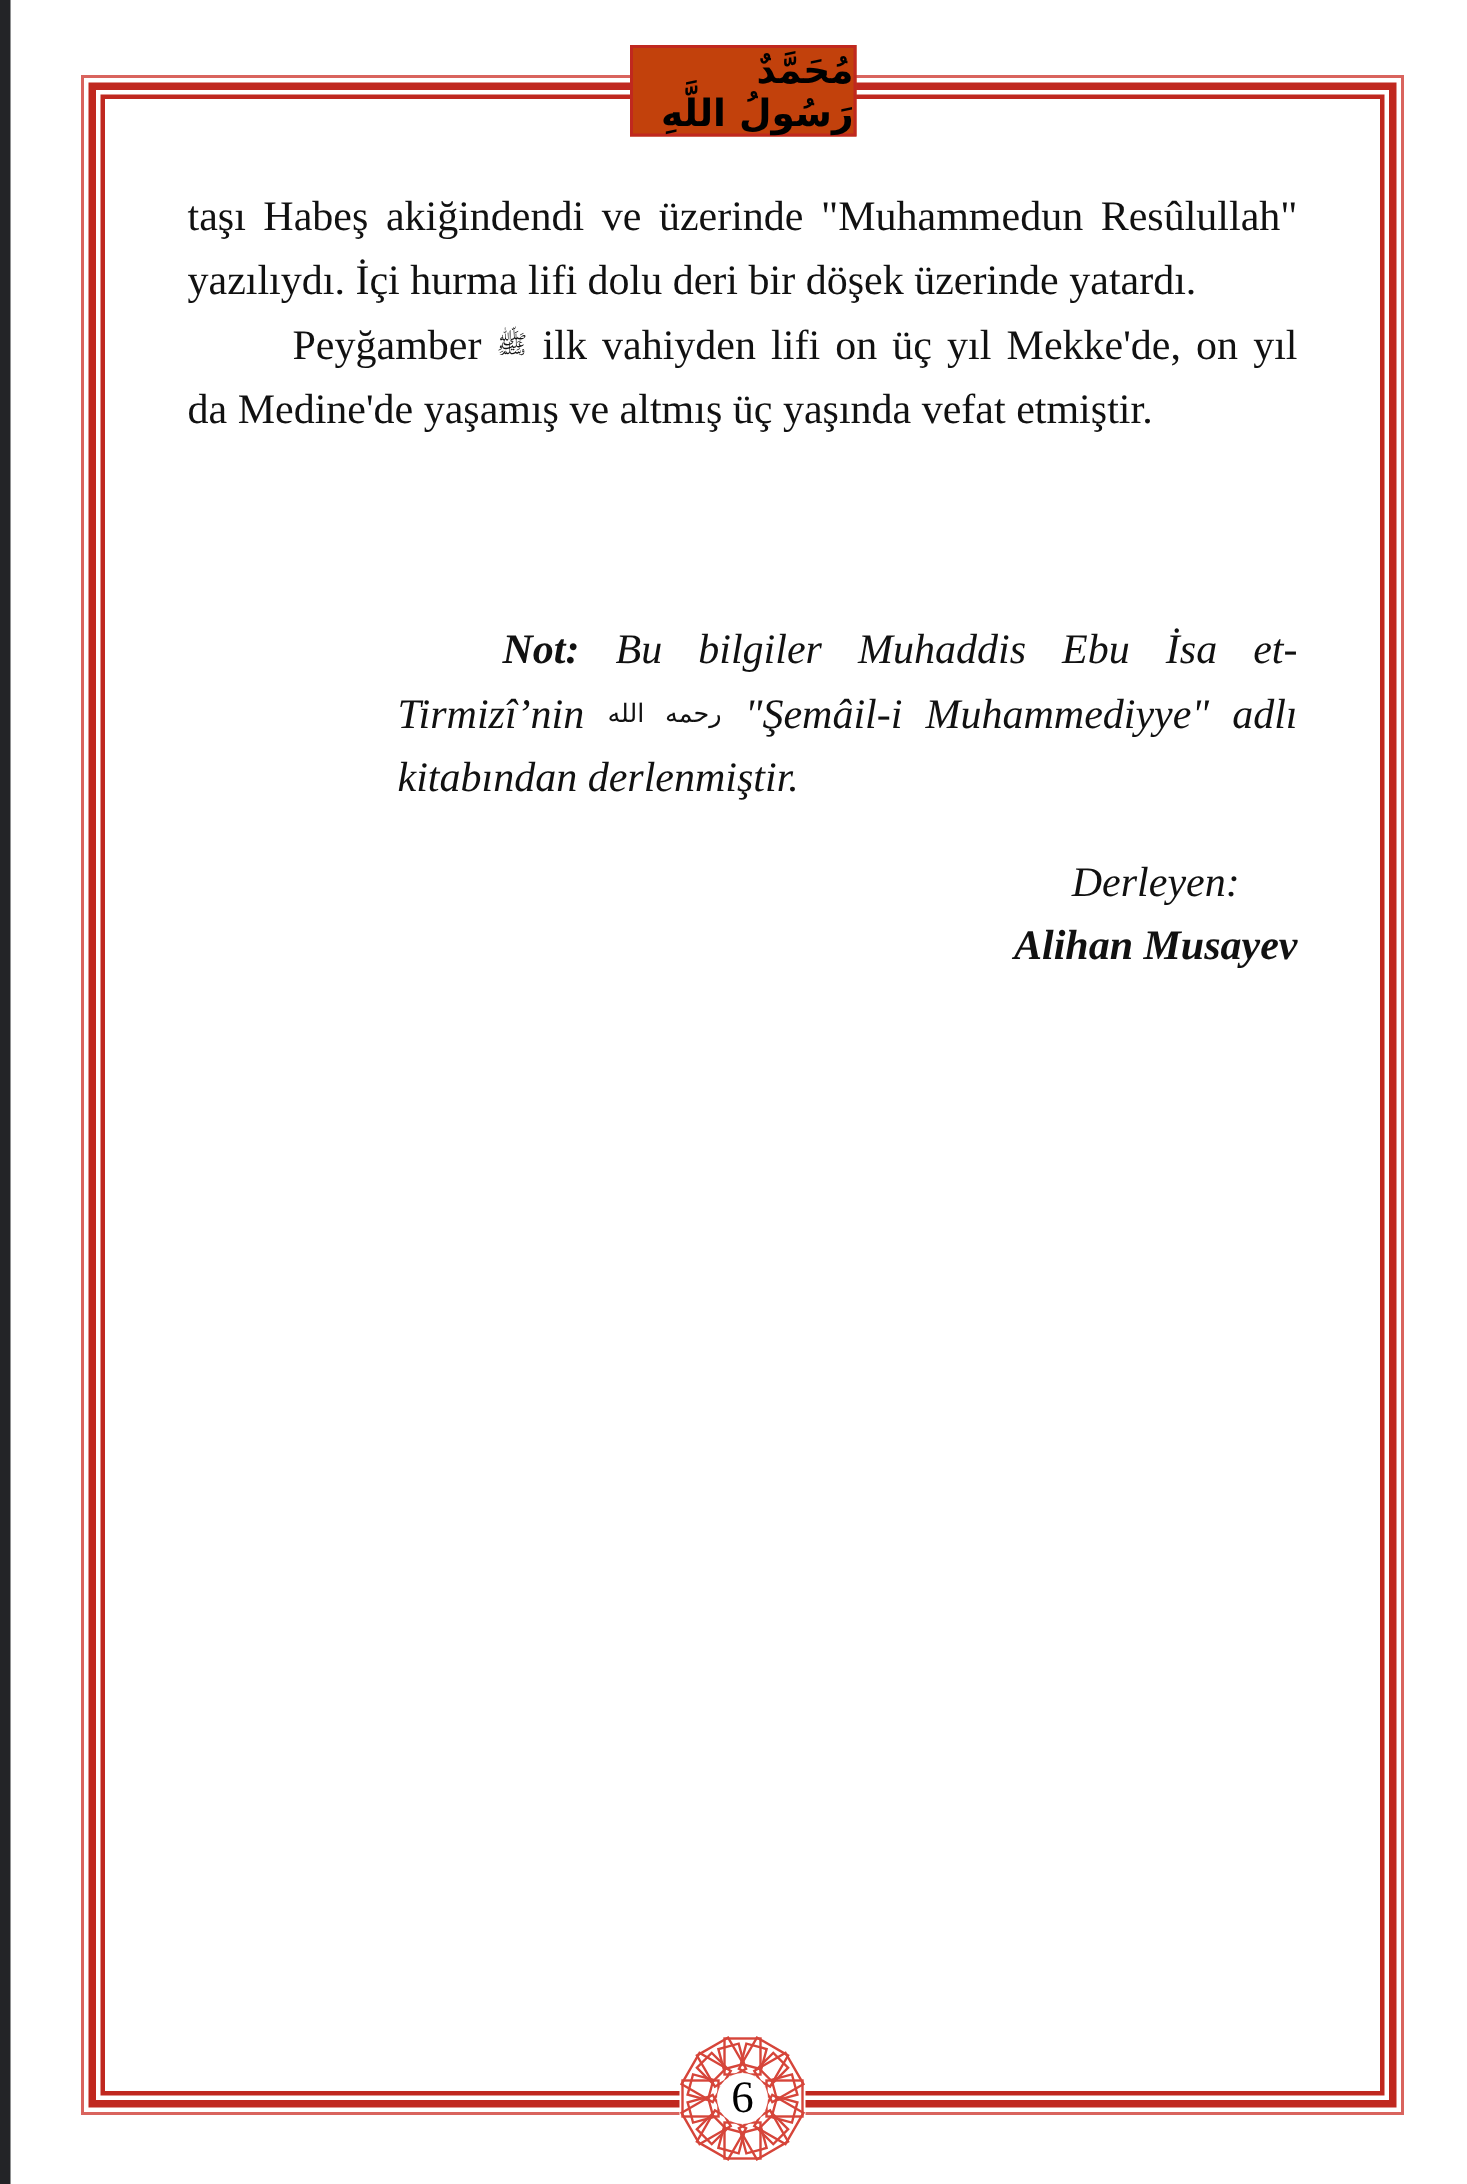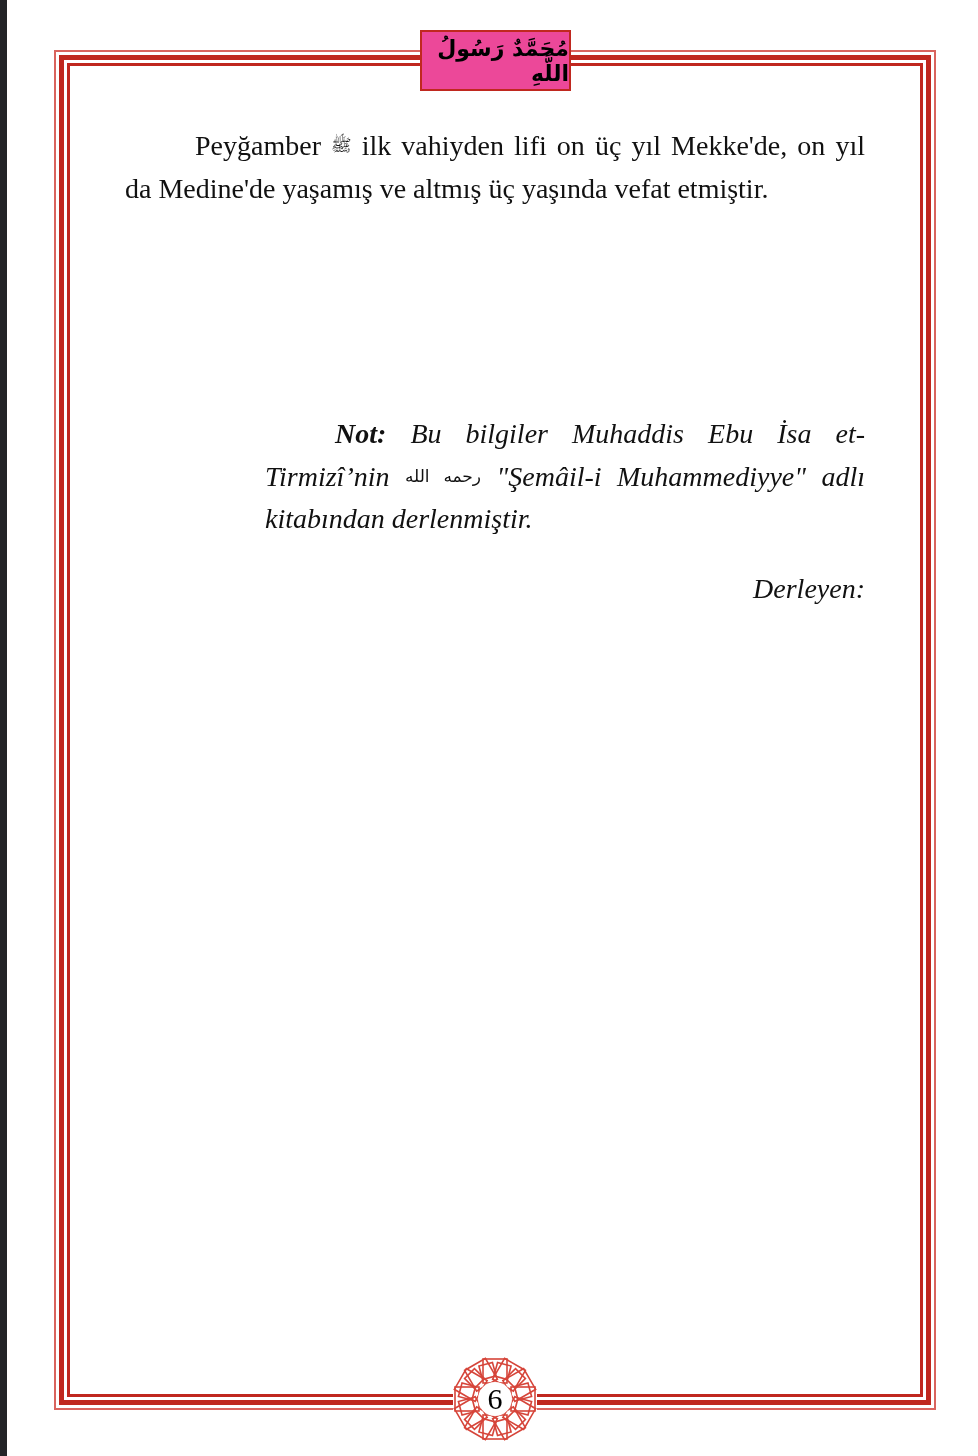--- a/index.html
+++ b/index.html
@@ -20,23 +20,23 @@
     .frame-mid {
       position: absolute; left: 59px; top: 55px; width: 872px; height: 1350px;
       box-sizing: border-box; border: 5px solid #c0281f;
     }
     .frame-inner {
       position: absolute; left: 67px; top: 63px; width: 856px; height: 1334px;
       box-sizing: border-box; border: 3px solid #c0281f;
     }
     .header-box {
       position: absolute; left: 420px; top: 30px; width: 151px; height: 61px;
-      box-sizing: border-box; border: 2px solid #c0281f; background: #ec4899;
+      box-sizing: border-box; border: 2px solid #c0281f; background: #c2410c;
       display: flex; align-items: center; justify-content: center;
-      font-family: "DejaVu Sans", sans-serif; font-size: 22px; font-weight: bold;
+      font-family: "DejaVu Sans", sans-serif; font-size: 25px; font-weight: bold;
       direction: rtl; color: #000;
     }
     .content {
       position: absolute; left: 125px; top: 124px; width: 740px;
       font-family: "Liberation Serif", serif; font-size: 28px; line-height: 42.5px;
       text-align: justify;
     }
     .content p { margin: 0; }
     .indent { text-indent: 70px; }
     .honorific {
@@ -70,38 +70,40 @@
 
 <div class="frame-outer"></div>
 <div class="frame-mid"></div>
 <div class="frame-inner"></div>
 
 <div class="header-box">
   <span>مُحَمَّدٌ رَسُولُ اللَّهِ</span>
 </div>
 
 <div class="content">
+  <p>taşı Habeş akiğindendi ve üzerinde "Muhammedun Resûlullah" yazılıydı. İçi hurma lifi dolu deri bir döşek üzerinde yatardı.</p>
   <p class="indent">
     <span>Peyğamber</span>
     <span class="honorific">ﷺ</span>
     <span>ilk vahiyden lifi on üç yıl Mekke'de, on yıl da Medine'de yaşamış ve altmış üç yaşında vefat etmiştir.</span>
   </p>
 </div>
 
 <div class="note">
   <p class="indent" style="margin:0">
     <b>Not:</b>
     <span>Bu bilgiler Muhaddis Ebu İsa et-Tirmizî’nin</span>
     <span class="honorific" style="font-style:normal;font-size:17px">رحمه الله</span>
     <span>"Şemâil-i Muhammediyye" adlı kitabından derlenmiştir.</span>
   </p>
 </div>
 
 <div class="signature">
   <div>Derleyen:</div>
+  <div class="name">Alihan Musayev</div>
 </div>
 
 <div class="ornament">
   <svg width="84" height="84" viewBox="0 0 84 84">
     <g fill="none" stroke="#d6453a" stroke-width="1.6">
       <g transform="translate(42,42)">
         <rect x="-12" y="-40" width="24" height="24" transform="rotate(0)"></rect>
         <rect x="-12" y="-40" width="24" height="24" transform="rotate(30)"></rect>
         <rect x="-12" y="-40" width="24" height="24" transform="rotate(60)"></rect>
         <rect x="-12" y="-40" width="24" height="24" transform="rotate(90)"></rect>

